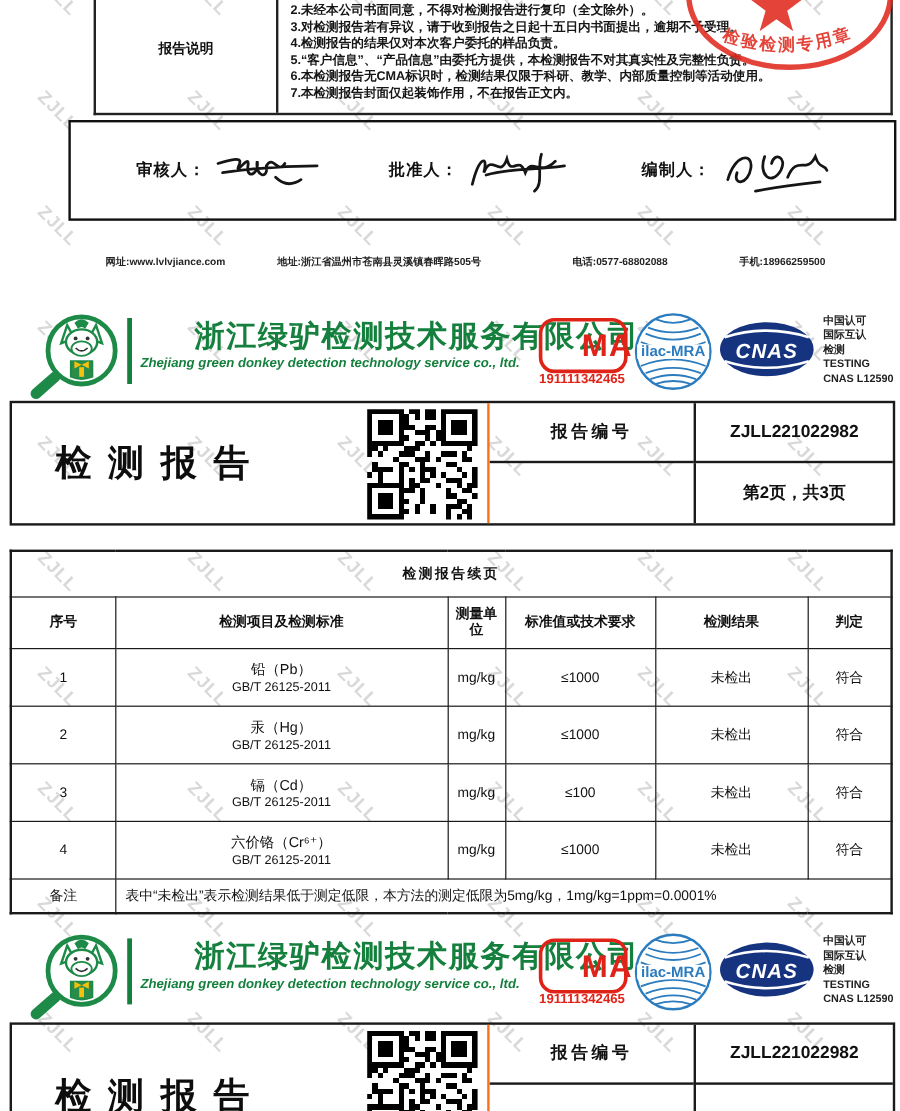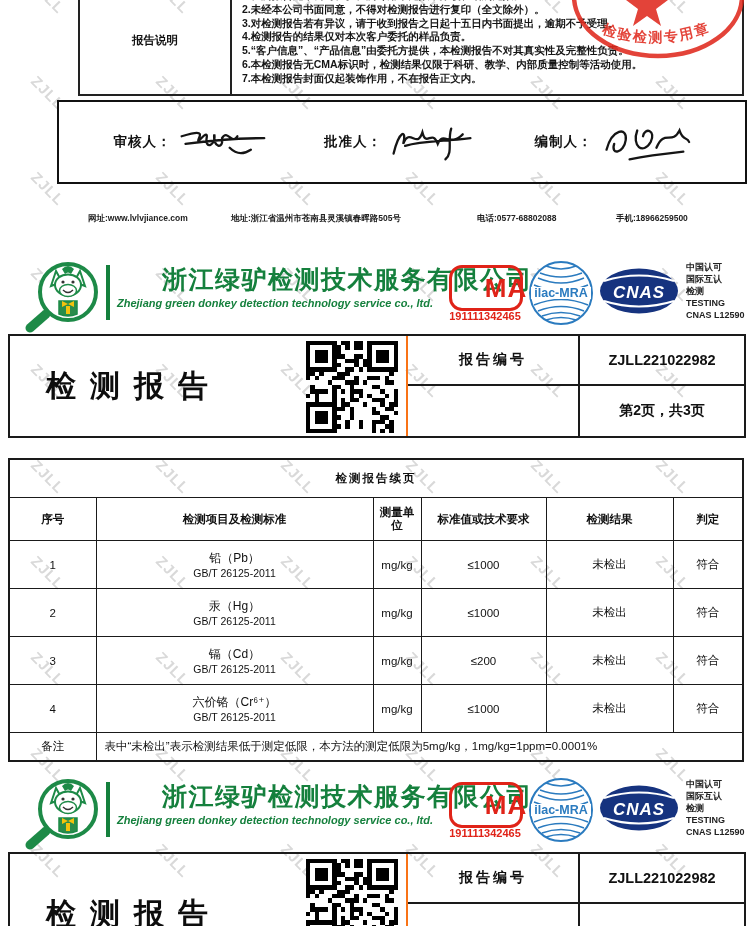--- a/index.html
+++ b/index.html
@@ -507,21 +507,21 @@
           <td>未检出</td>
           <td>符合</td>
         </tr>
         <tr class="mt-row">
           <td>3</td>
           <td>
             <div class="mt-item">镉（Cd）</div>
             <div class="mt-std">GB/T 26125-2011</div>
           </td>
           <td>mg/kg</td>
-          <td>≤200</td>
+          <td>≤100</td>
           <td>未检出</td>
           <td>符合</td>
         </tr>
         <tr class="mt-row">
           <td>4</td>
           <td>
             <div class="mt-item">六价铬（Cr⁶⁺）</div>
             <div class="mt-std">GB/T 26125-2011</div>
           </td>
           <td>mg/kg</td>

